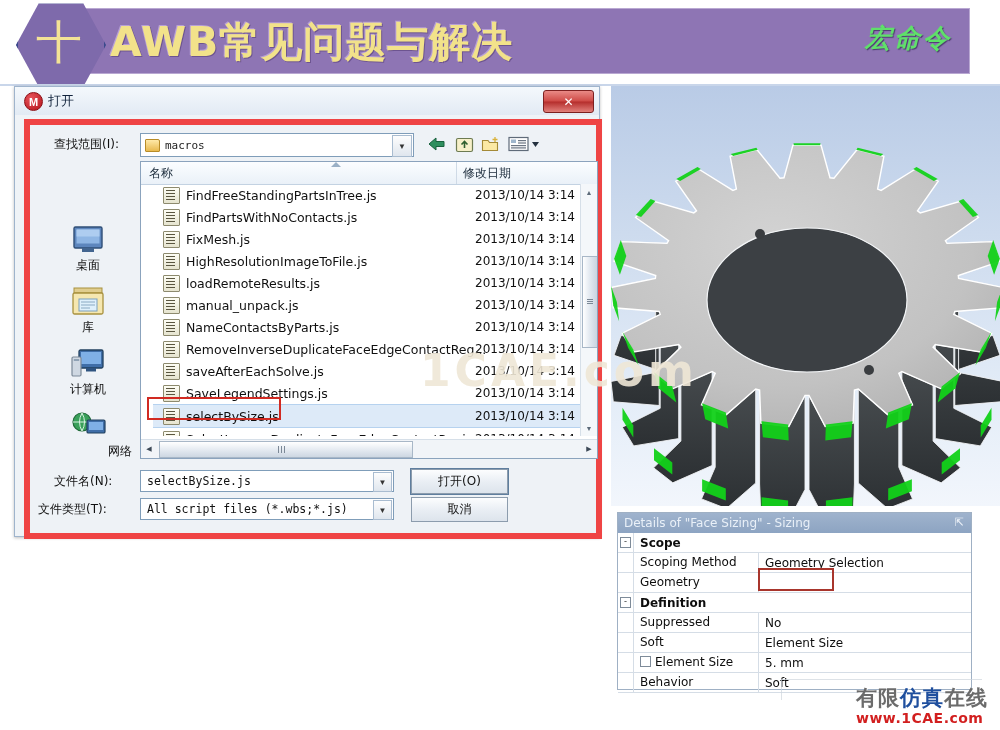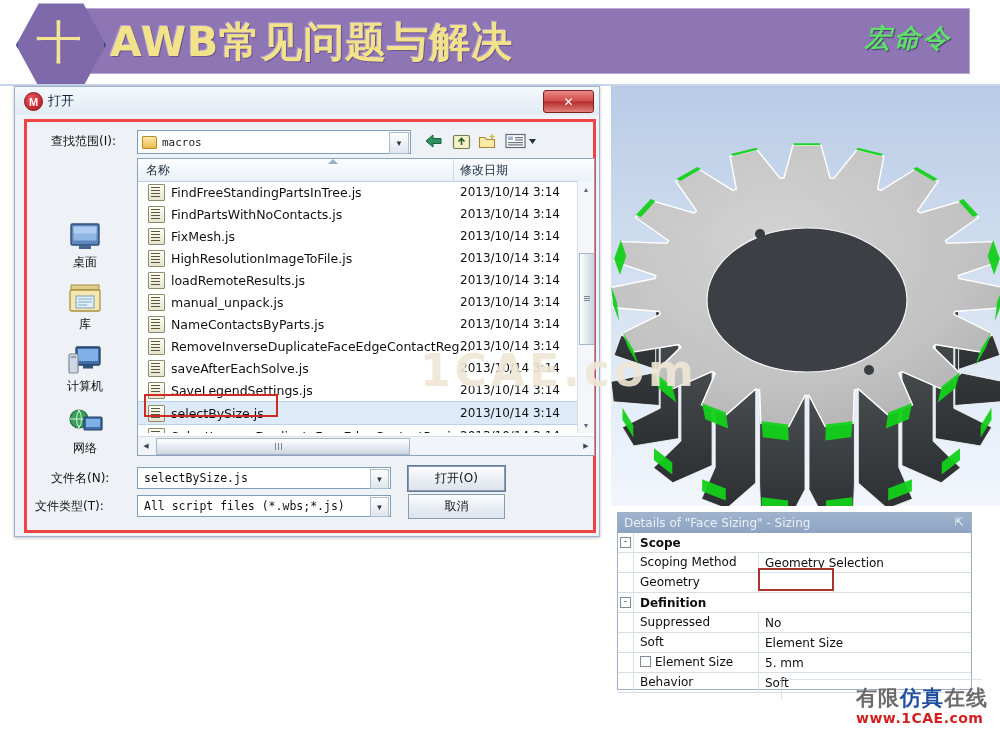--- a/index.html
+++ b/index.html
@@ -53,21 +53,21 @@
       font-size:11px;color:#fff;font-weight:bold;}
   #dlg-title{position:absolute;left:33px;top:5px;font-size:13px;color:#12243c;
       font-family:"DejaVu Sans","Liberation Sans",sans-serif;}
   #dlg-close{position:absolute;right:5px;top:3px;width:49px;height:21px;
       background:linear-gradient(180deg,#e98a86 0%,#cf4b47 48%,#b52e2c 52%,#e2817c 100%);
       border:1px solid #7d2020;border-radius:3px;
       display:flex;align-items:center;justify-content:center;
       color:#fff;font-size:12px;font-weight:bold;cursor:pointer;}
 
   #dlg-body{position:absolute;left:9px;top:32px;width:566px;height:408px;
-      background:#eef2f6;border:3px solid #ef4444;}
+      background:#eef2f6;border:6px solid #ef4444;}
 
   
   #lookin-label{position:absolute;left:24px;top:11px;font-size:12px;color:#111;
       font-family:"DejaVu Sans","Liberation Sans",sans-serif;white-space:nowrap;}
   #lookin-combo{position:absolute;left:110px;top:8px;width:272px;height:22px;
       background:#fff;border:1px solid #7f9db9;display:flex;align-items:center;}
   #lookin-folder{width:13px;height:11px;margin-left:4px;margin-right:5px;
       background:linear-gradient(180deg,#ffe9a8,#e8b94e);border:1px solid #b88c27;border-radius:1px 2px 1px 1px;}
   #lookin-text{font-family:"DejaVu Sans Mono","Liberation Mono",monospace;font-size:11px;color:#222;}
   #lookin-arrow{position:absolute;right:1px;top:1px;width:18px;height:20px;
@@ -85,21 +85,21 @@
       background:linear-gradient(180deg,#fbfdff 0%,#eaf1f8 100%);
       border-bottom:1px solid #c3d2e2;}
   #fl-head .col-name{position:absolute;left:8px;top:3px;font-size:12px;color:#1a2a3a;
       font-family:"DejaVu Sans","Liberation Sans",sans-serif;}
   #fl-head .col-date{position:absolute;left:322px;top:3px;font-size:12px;color:#1a2a3a;
       font-family:"DejaVu Sans","Liberation Sans",sans-serif;}
   #fl-head .divider{position:absolute;left:315px;top:0;width:1px;height:22px;background:#cfdae6;}
   #fl-head .sortmark{position:absolute;left:190px;top:0;width:0;height:0;
       border-left:5px solid transparent;border-right:5px solid transparent;border-bottom:5px solid #9ab0c6;}
 
-  #fl-rows{position:absolute;left:0;top:22px;width:440px;height:252px;overflow:hidden;}
+  #fl-rows{position:absolute;left:12px;top:22px;width:440px;height:252px;overflow:hidden;}
   .fl-row{position:relative;height:22px;display:flex;align-items:center;}
   .fl-row.selected{background:#ddeaf8;border-top:1px solid #b6d2ef;border-bottom:1px solid #b6d2ef;}
   .fl-ico{width:15px;height:15px;margin-left:10px;margin-right:6px;flex:0 0 auto;
       background:linear-gradient(180deg,#fdfdf4,#e6e4cf);border:1px solid #8d8a6e;
       position:relative;border-radius:1px;}
   .fl-ico:after{content:"";position:absolute;left:2px;top:2px;width:9px;height:10px;
       background:repeating-linear-gradient(180deg,#5a5640 0 1px,transparent 1px 3px);}
   .fl-name{font-size:12.5px;color:#101010;white-space:nowrap;
       font-family:"DejaVu Sans","Liberation Sans",sans-serif;}
   .fl-date{position:absolute;left:322px;font-size:12px;color:#101010;white-space:nowrap;
@@ -407,21 +407,21 @@
           <svg width="40" height="34" viewBox="0 0 40 34">
               <rect x="11" y="3" width="24" height="18" rx="1.5" fill="#3f6ea8" stroke="#21405f" stroke-width="1.3"></rect>
               <rect x="13" y="5" width="20" height="12" fill="#7fb0e6"></rect>
               <rect x="18" y="21" width="10" height="3.5" fill="#2f5480"></rect>
               <rect x="4" y="10" width="9" height="19" rx="1.2" fill="#cfd8e2" stroke="#7c8a99" stroke-width="1.2"></rect>
               <rect x="5.8" y="12" width="5.4" height="2" fill="#8fa2b5"></rect>
             </svg>
         </div>
         <div class="plabel">计算机</div>
       </div>
-      <div class="place" style="top:248px;">
+      <div class="place" style="top:248px;text-align:right;">
         <div class="pico">
           <svg width="40" height="34" viewBox="0 0 40 34">
               <circle cx="14" cy="13" r="9" fill="#39a05a" stroke="#1f6a38" stroke-width="1.2"></circle>
               <path d="M5 13 H23 M14 4 Q19 13 14 22 M14 4 Q9 13 14 22" stroke="#d9f3e2" stroke-width="1" fill="none"></path>
               <rect x="19" y="11" width="18" height="13" rx="1.3" fill="#3f6ea8" stroke="#21405f" stroke-width="1.2"></rect>
               <rect x="21" y="13" width="14" height="8" fill="#7fb0e6"></rect>
             </svg>
         </div>
         <div class="plabel">网络</div>
       </div>

